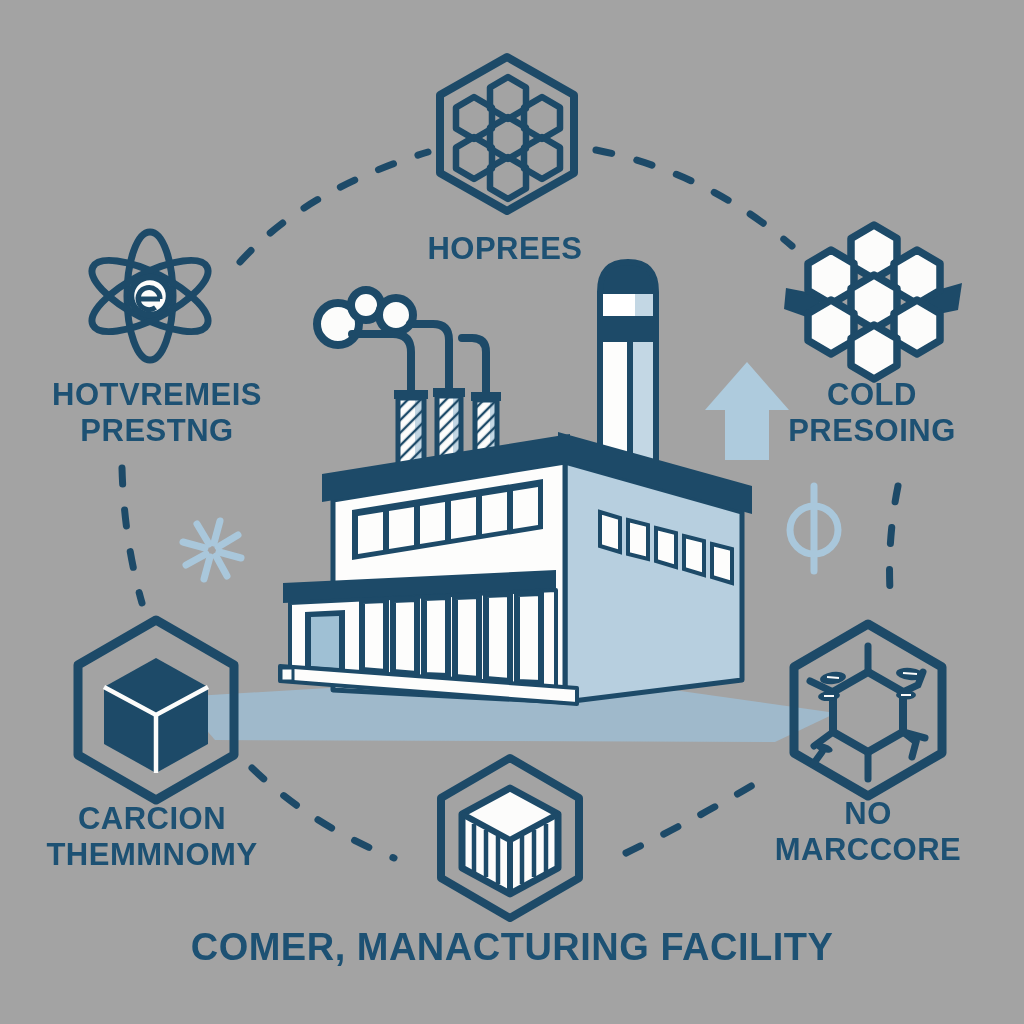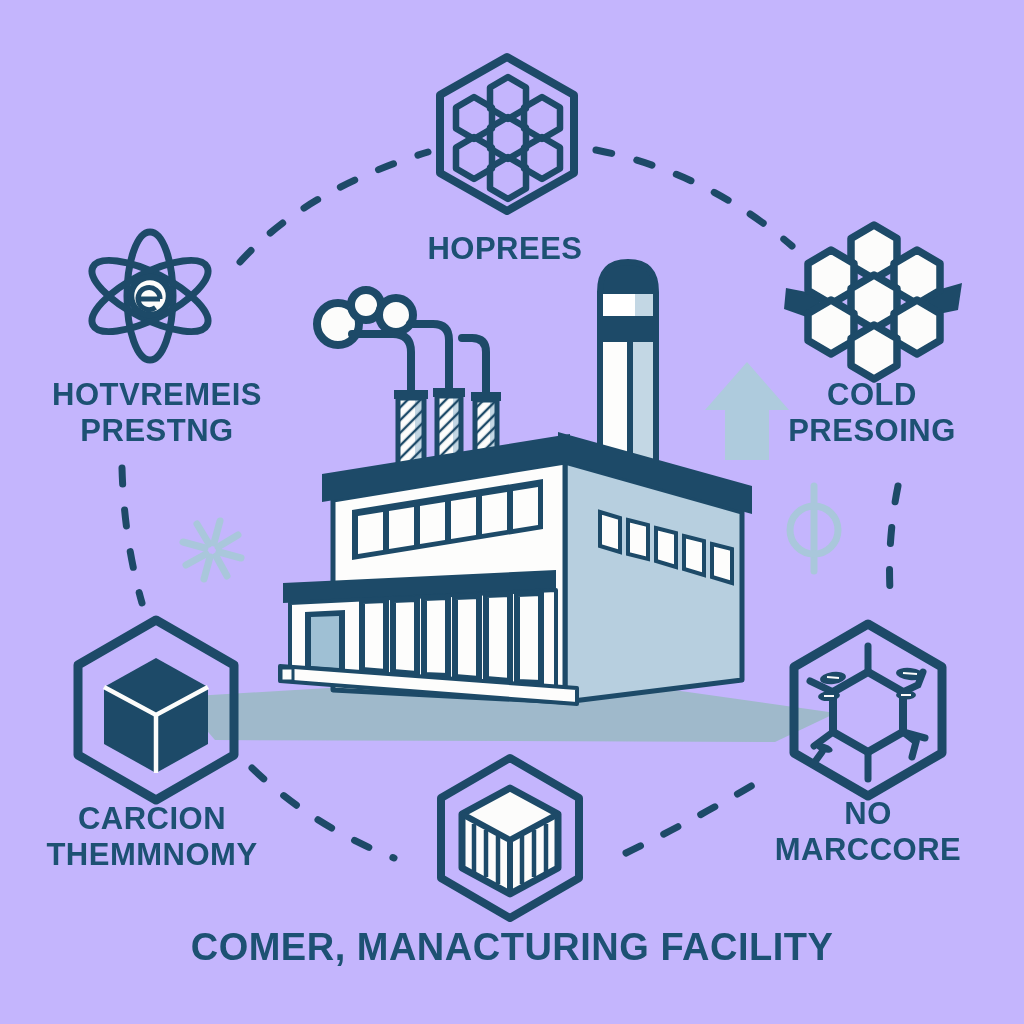--- a/index.html
+++ b/index.html
@@ -1,16 +1,16 @@
 <!DOCTYPE html>
 <html><head>
 <meta charset="utf-8">
 <style>
   html,body{margin:0;padding:0;background:#fcfcfb;}
-  .stage{position:relative;width:1024px;height:1024px;background:#c4b5fd;overflow:hidden;
+  .stage{position:relative;width:1024px;height:1024px;background:#a3a3a3;overflow:hidden;
          font-family:"Liberation Sans",sans-serif;}
   svg{display:block;}
   .node-label{font-family:"Liberation Sans",sans-serif;font-weight:700;font-size:31px;
               letter-spacing:0.5px;fill:#1d5173;}
   .title-label{font-family:"Liberation Sans",sans-serif;font-weight:700;font-size:38px;
                letter-spacing:0.5px;fill:#1d5173;}
 </style>
 </head>
 <body>
 

